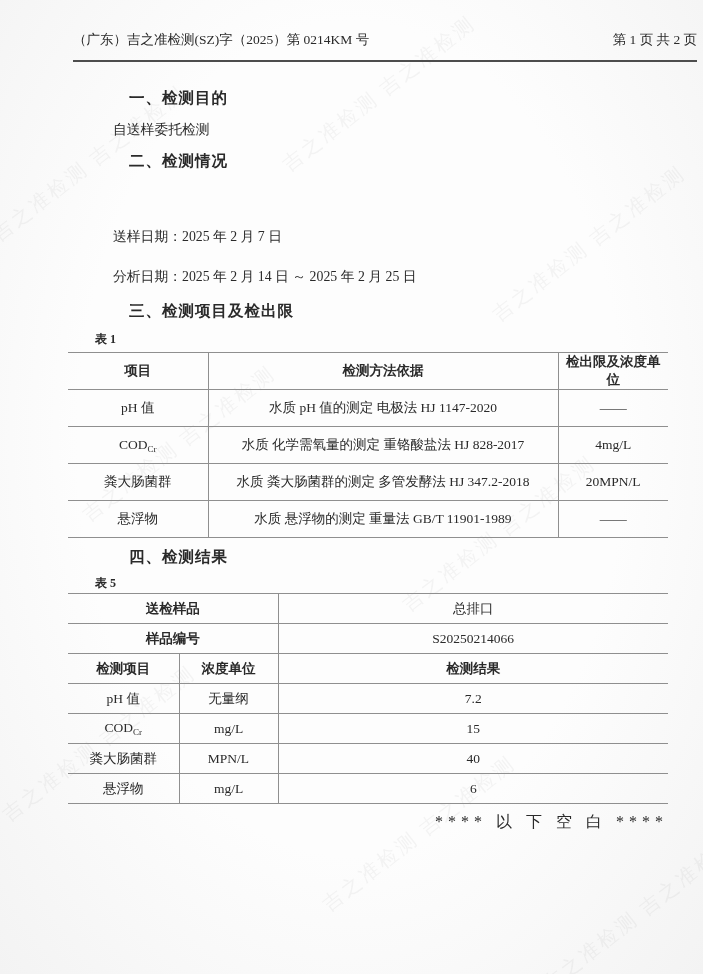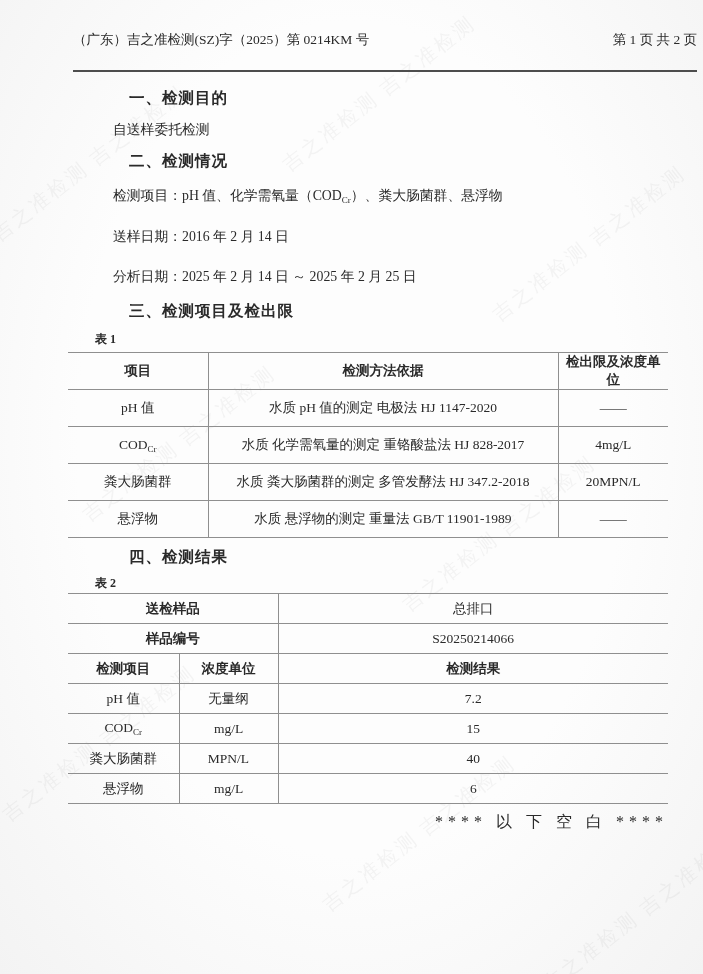--- a/index.html
+++ b/index.html
@@ -16,21 +16,21 @@
     font-size:20px;
     color:rgba(120,120,120,0.07);
     transform:rotate(-38deg);
     white-space:nowrap;
     letter-spacing:3px;
     pointer-events:none;
   }
   .header{
     position:absolute;left:73px;top:31px;width:624px;
     display:flex;justify-content:space-between;align-items:flex-end;
-    padding-bottom:22px;
+    padding-bottom:12px;
     border-bottom:2px solid #4d4d4d;
     font-size:13.5px;line-height:17px;
   }
   .sec-heading{
     position:absolute;left:85px;
     font-size:15.5px;font-weight:bold;letter-spacing:1px;margin-left:44px;
   }
   .body-line{
     position:absolute;left:113px;
     font-size:13.8px;
@@ -81,24 +81,21 @@
 
   <div class="header">
     <span>（广东）吉之准检测(SZ)字（2025）第 0214KM 号</span>
     <span>第 1 页 共 2 页</span>
   </div>
 
   <div class="sec-heading" style="top:88px">一、检测目的</div>
   <div class="body-line" style="top:121px">自送样委托检测</div>
 
   <div class="sec-heading" style="top:151px">二、检测情况</div>
-  <div class="body-line" style="top:187px">
-    <span>检测项目：pH 值、化学需氧量（COD</span><span class="subsc">Cr</span><span>）、粪大肠菌群、悬浮物</span>
-  </div>
-  <div class="body-line" style="top:228px">送样日期：2016 年 2 月 14 日</div>
+  <div class="body-line" style="top:228px">送样日期：2025 年 2 月 7 日</div>
   <div class="body-line" style="top:268px">分析日期：2025 年 2 月 14 日 ～ 2025 年 2 月 25 日</div>
 
   <div class="sec-heading" style="top:301px">三、检测项目及检出限</div>
   <div class="tbl-label" style="top:331px">表 1</div>
 
   <table class="t1" style="top:352px">
     <colgroup>
         <col style="width:140px">
         <col style="width:350px">
         <col style="width:110px">
@@ -126,21 +123,21 @@
     </tr>
     <tr>
       <td class="vline"><span>悬浮物</span><span class="subsc"></span></td>
       <td class="vline">水质  悬浮物的测定  重量法  GB/T 11901-1989</td>
       <td>——</td>
     </tr>
   </tbody>
     </table>
 
   <div class="sec-heading" style="top:547px">四、检测结果</div>
-  <div class="tbl-label" style="top:575px">表 2</div>
+  <div class="tbl-label" style="top:575px">表 5</div>
 
   <table class="t2" style="top:593px">
     <colgroup>
         <col style="width:111px">
         <col style="width:99px">
         <col style="width:390px">
       </colgroup>
     <tbody>
         <tr>
       <td colspan="2" class="vline b">送检样品</td>

